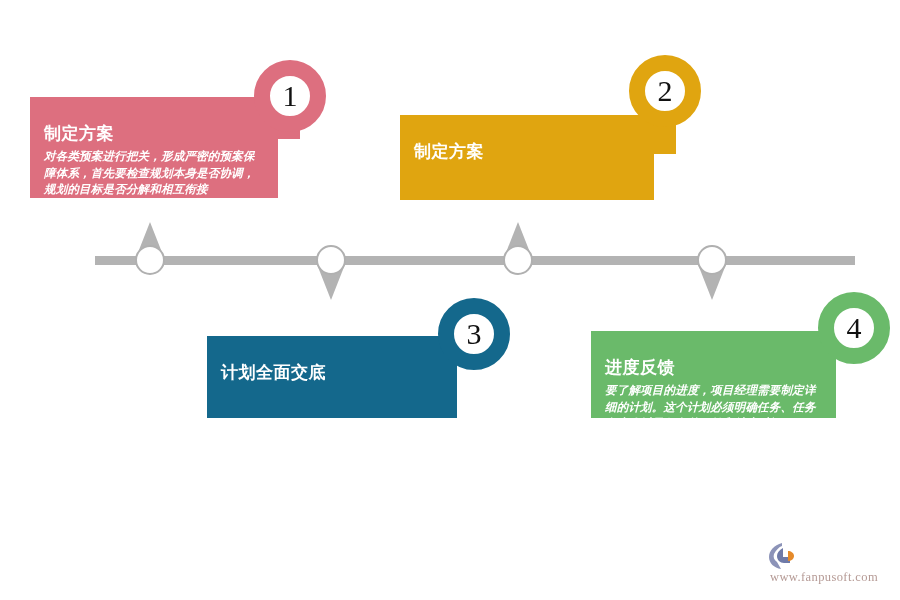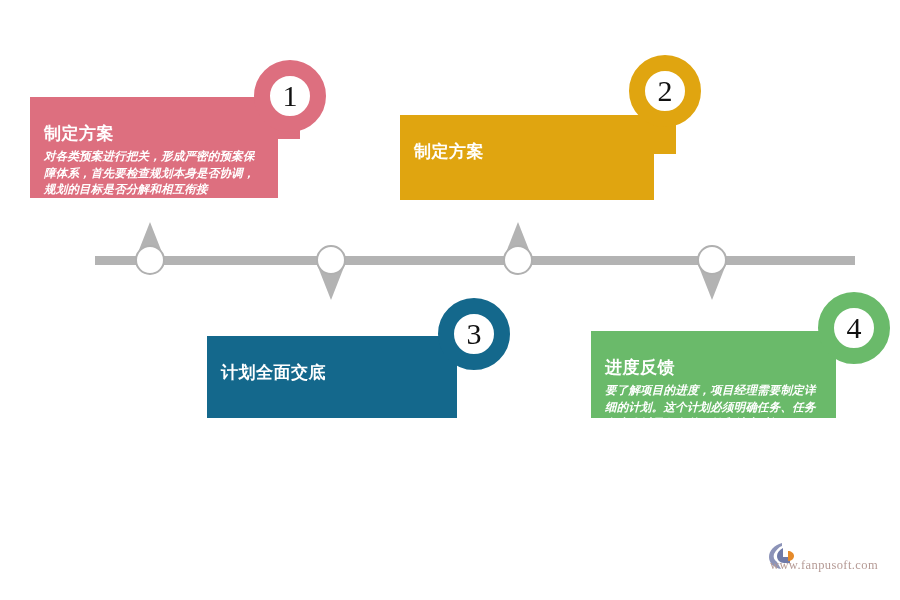--- a/index.html
+++ b/index.html
@@ -117,21 +117,21 @@
     font-size: 23px;
     font-weight: bold;
     color: #8c93b8;
     letter-spacing: 1px;
     line-height: 28px;
     white-space: nowrap;
   }
   .logo-url {
     position: absolute;
     left: 2px;
-    top: 18px;
+    top: 30px;
     font-size: 12.5px;
     color: #b59a95;
     font-family: "Liberation Serif", "DejaVu Serif", serif;
     letter-spacing: 0.4px;
     white-space: nowrap;
   }
   .logo-mark {
     position: absolute;
     left: 0px;
     top: 2px;

